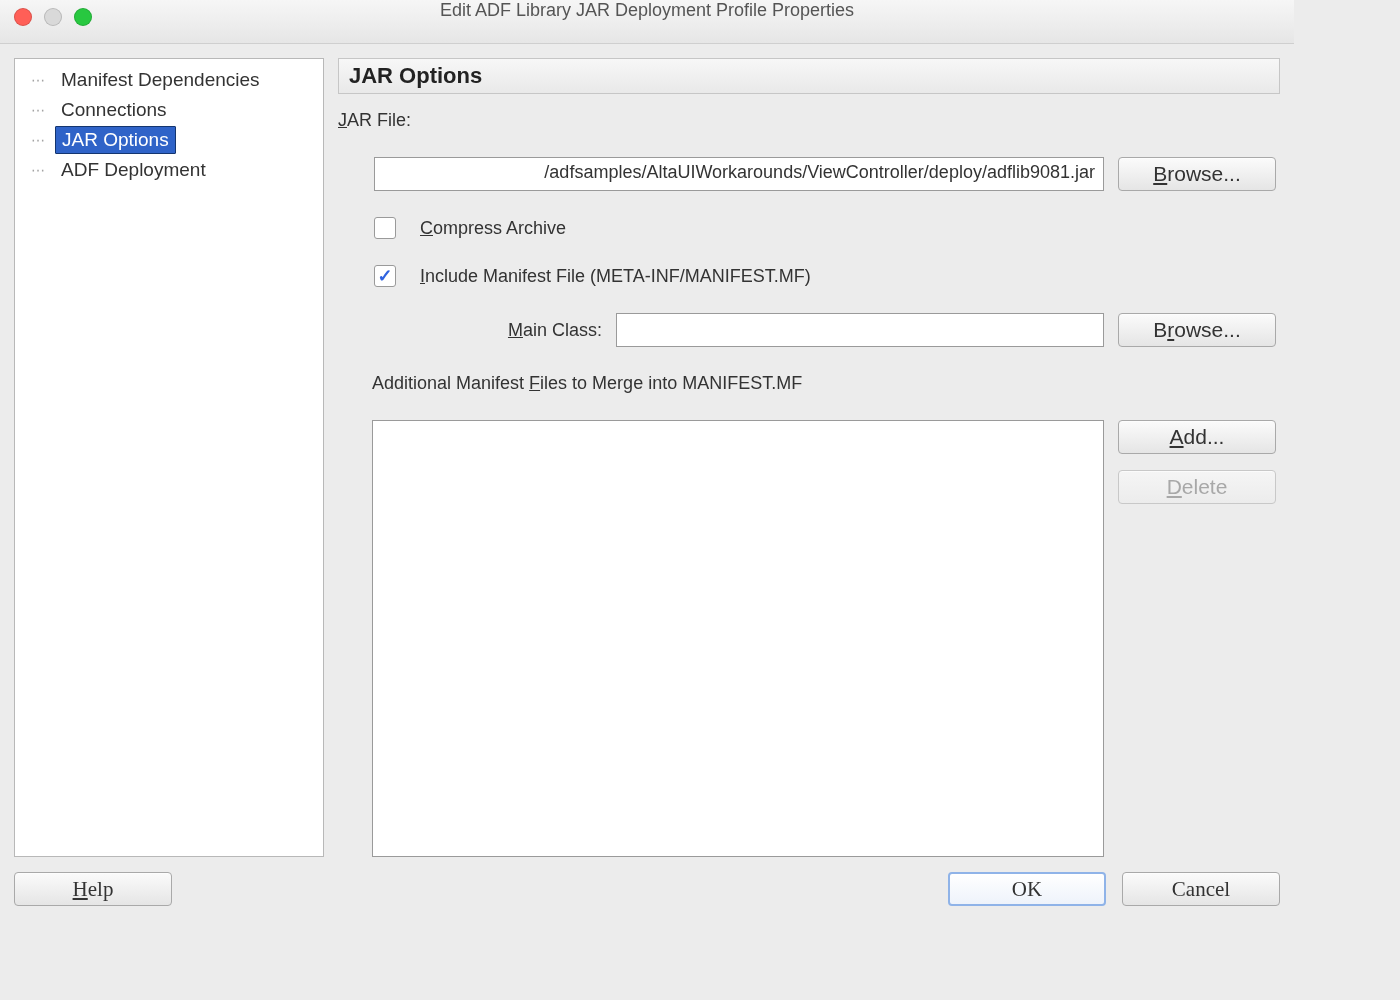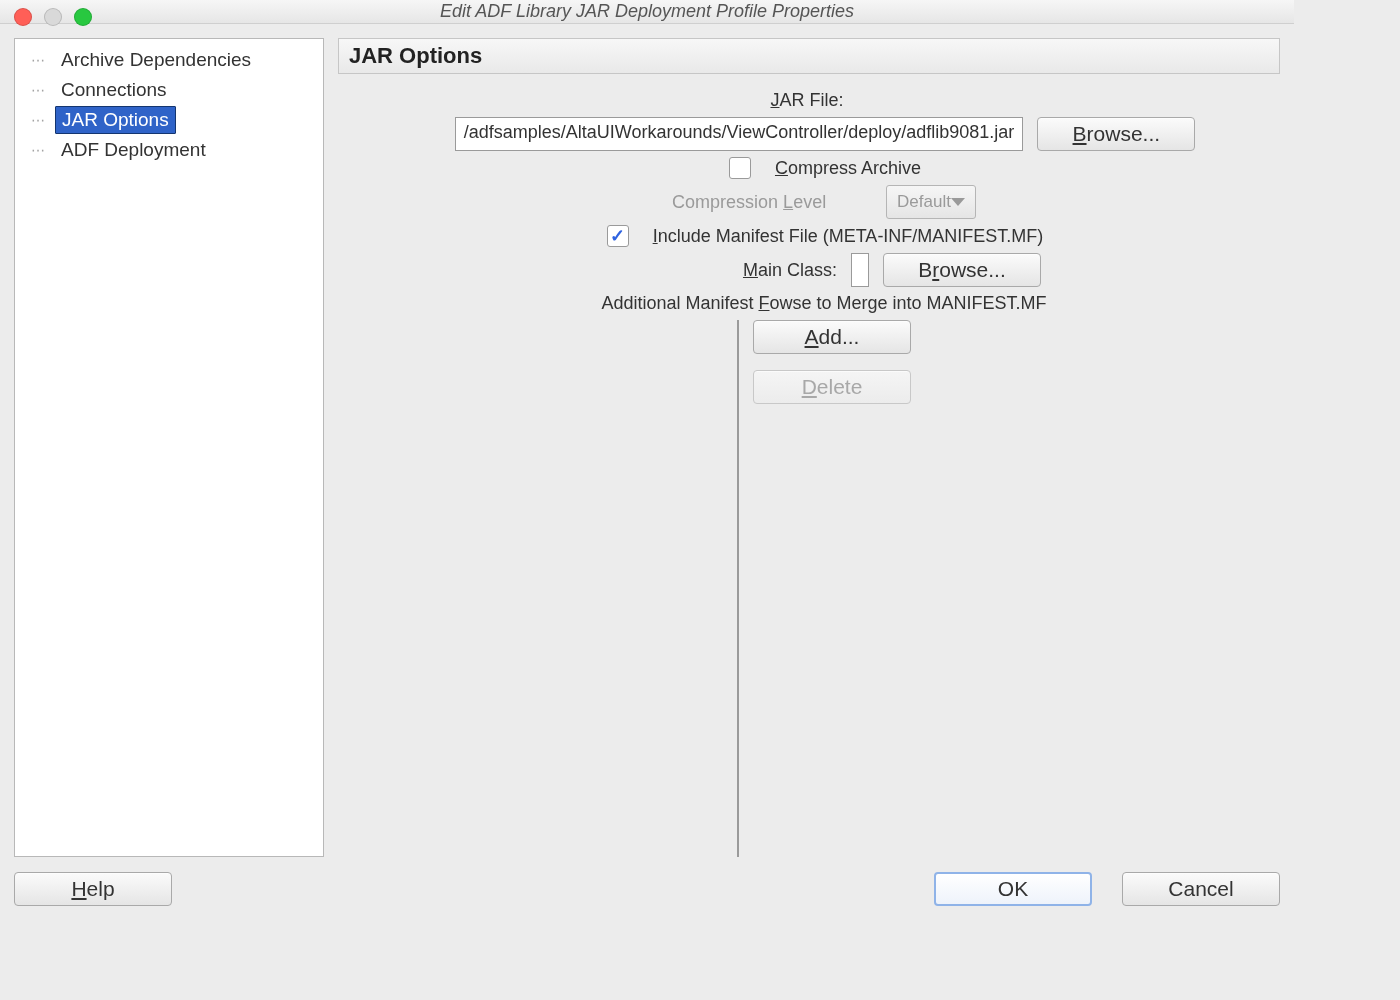--- a/index.html
+++ b/index.html
@@ -15,27 +15,25 @@
   }
   .window {
     width: 1294px;
     height: 925px;
     display: flex;
     flex-direction: column;
     background: #ececec;
   }
   
   .titlebar {
-    height: 24px;
-    display: flex;
-    align-items: center;
+    height: 44px;
+    display: flex;
     background: linear-gradient(#f6f6f6, #e6e6e6);
     border-bottom: 1px solid #cfcfcf;
     position: relative;
-    font-style: italic;
   }
   .traffic {
     position: absolute;
     left: 14px; top: 8px;
     display: flex; gap: 12px;
   }
   .traffic .dot {
     width: 18px; height: 18px; border-radius: 50%;
     box-shadow: inset 0 0 0 1px rgba(0,0,0,0.15);
   }
@@ -100,23 +98,22 @@
     border: 1px solid #c6c6c6;
     font-weight: 700;
     font-size: 22px;
     color: #222;
     margin-bottom: 16px;
   }
   .form {
     flex: 1;
     display: flex;
     flex-direction: column;
-    gap: 6px;
+    gap: 26px;
     padding-right: 4px;
-    align-items: center;
   }
   .row { display: flex; align-items: center; gap: 14px; padding-left: 36px; }
   .field-label { font-size: 18px; color: #333; }
   .field-label .ul { text-decoration: underline; }
   .input {
     height: 34px;
     background: #ffffff;
     border: 1px solid #9a9a9a;
     padding: 4px 8px;
     font-size: 18px;
@@ -201,21 +198,21 @@
     background: #ffffff;
     min-height: 360px;
   }
   .side-btns { display: flex; flex-direction: column; gap: 16px; width: 158px; }
   
   .footer {
     height: 62px;
     display: flex;
     align-items: center;
     padding: 0 14px 10px 14px;
-    gap: 14px;
+    font-family: Liberation Serif, serif;
   }
   .footer .spacer { flex: 1; }
 </style>
 </head>
 <body>
 
 <div class="window">
 
   <div class="titlebar">
     <div class="traffic">
@@ -224,21 +221,21 @@
       <div class="dot green"></div>
     </div>
     <div class="title">Edit ADF Library JAR Deployment Profile Properties</div>
   </div>
 
   <div class="body">
 
     <div class="sidebar">
       <div class="tree-row">
         <span class="branch">⋯</span>
-        <span class="lbl">Archive Dependencies</span>
+        <span class="lbl">Manifest Dependencies</span>
       </div>
       <div class="tree-row">
         <span class="branch">⋯</span>
         <span class="lbl">Connections</span>
       </div>
       <div class="tree-row selected">
         <span class="branch">⋯</span>
         <span class="lbl">JAR Options</span>
       </div>
       <div class="tree-row">
@@ -265,49 +262,40 @@
           </div>
         </div>
 
         <div class="row">
           <span class="checkbox"></span>
           <span class="field-label">
             <span class="ul">C</span><span>ompress Archive</span>
           </span>
         </div>
 
-        <div class="row indent">
-          <span class="field-label label-disabled" style="width:200px;">
-            <span>Compression </span><span class="ul">L</span><span>evel</span>
-          </span>
-          <div class="select">
-            <span>Default</span>
-            <span class="caret"></span>
-          </div>
-        </div>
 
         <div class="row">
           <span class="checkbox checked"></span>
           <span class="field-label">
             <span class="ul">I</span><span>nclude Manifest File (META-INF/MANIFEST.MF)</span>
           </span>
         </div>
 
         <div class="row indent mainclass-row">
           <span class="field-label lbl">
             <span class="ul">M</span><span>ain Class:</span>
           </span>
           <div class="input"></div>
           <div class="btn">
             <span><span>B</span><span class="ul">r</span><span>owse...</span></span>
           </div>
         </div>
 
         <div class="field-label indent">
-          <span>Additional Manifest </span><span class="ul">F</span><span>owse to Merge into MANIFEST.MF</span>
+          <span>Additional Manifest </span><span class="ul">F</span><span>iles to Merge into MANIFEST.MF</span>
         </div>
 
         <div class="manifest-area indent">
           <div class="listbox"></div>
           <div class="side-btns">
             <div class="btn">
               <span><span class="ul">A</span><span>dd...</span></span>
             </div>
             <div class="btn disabled">
               <span><span class="ul">D</span><span>elete</span></span>

